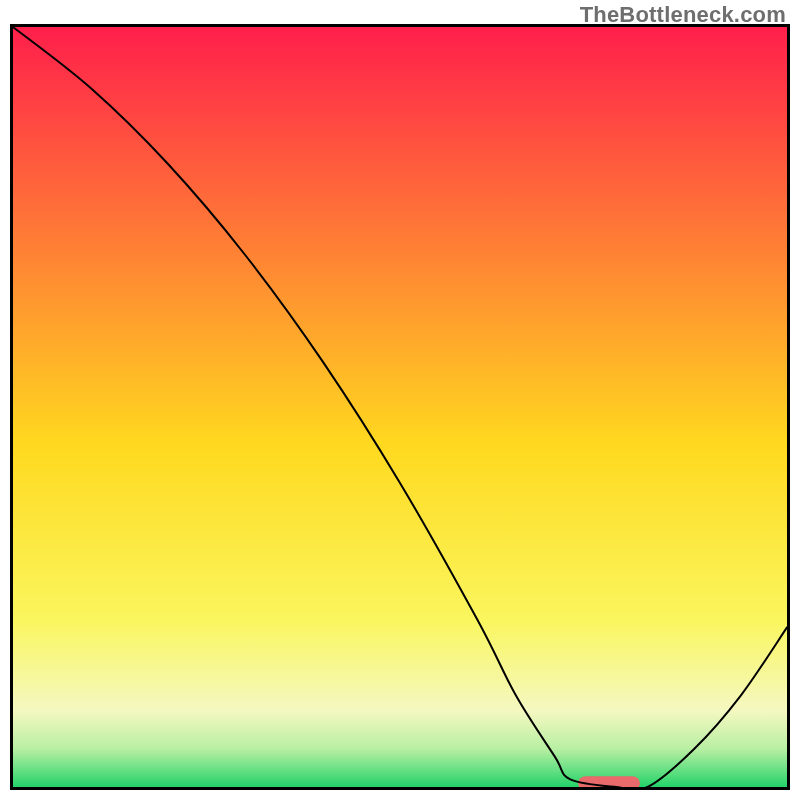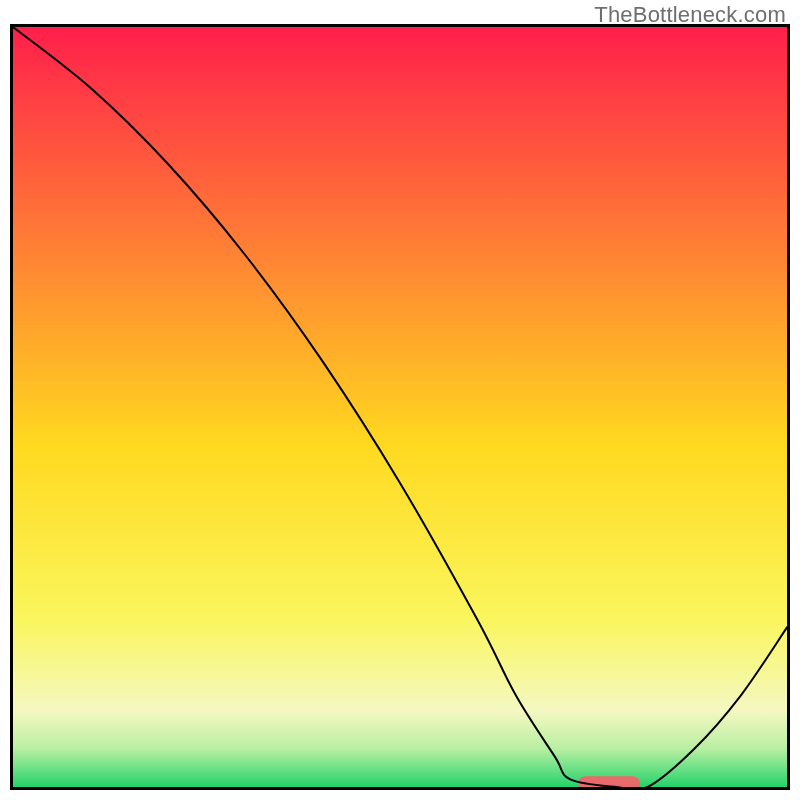--- a/index.html
+++ b/index.html
@@ -14,21 +14,21 @@
   .container {
     position: relative;
     width: 800px;
     height: 800px;
   }
   .watermark {
     position: absolute;
     top: 2px;
     right: 14px;
     font-size: 22px;
-    font-weight: 400;
+    font-weight: 700;
     color: #6e6e6e;
     letter-spacing: 0.2px;
     z-index: 10;
   }
   .plot-frame {
     position: absolute;
     left: 10px;
     top: 24px;
     width: 780px;
     height: 766px;

